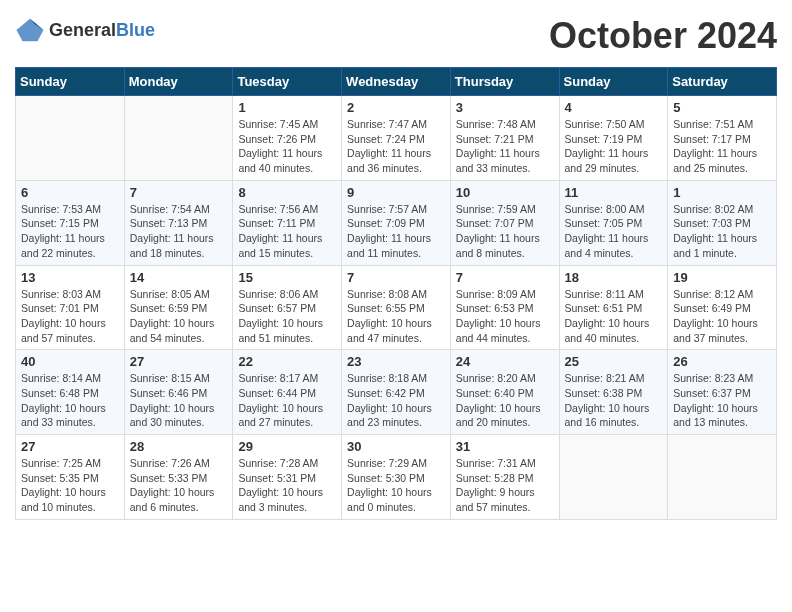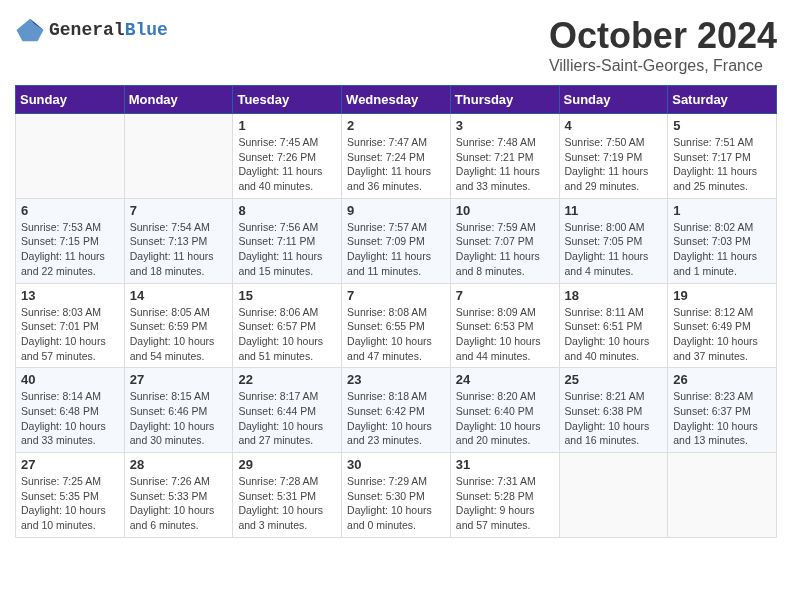--- a/index.html
+++ b/index.html
@@ -13,55 +13,54 @@
     .header {
       display: flex;
       align-items: flex-start;
       justify-content: space-between;
       margin-bottom: 10px;
     }
     .logo {
       display: flex;
       align-items: center;
       gap: 4px;
-      font-family: Liberation Mono, monospace;
     }
     .logo-text-general {
       font-size: 18px;
       font-weight: bold;
       color: #333;
     }
     .logo-text-blue {
       font-size: 18px;
       font-weight: bold;
       color: #3a7abf;
     }
     .logo-icon {
       width: 30px;
       height: 30px;
     }
     .title-block {
-      text-align: left;
+      text-align: center;
     }
     .month-title {
       font-size: 36px;
       font-weight: bold;
       color: #333;
     }
     .location-title {
       font-size: 16px;
       color: #555;
     }
     .calendar {
       width: 100%;
       border-collapse: collapse;
       border: 1px solid #ccc;
     }
     .calendar th {
-      background: #4c1d95;
+      background: #0c4a6e;
       color: #fff;
       font-size: 13px;
       padding: 6px 4px;
       text-align: left;
       border: 1px solid #2a5a9f;
     }
     .calendar td {
       vertical-align: top;
       border: 1px solid #ddd;
       padding: 4px 5px;
@@ -101,21 +100,20 @@
     <svg class="logo-icon" viewBox="0 0 40 40" xmlns="http://www.w3.org/2000/svg">
       <polygon points="20,5 38,20 30,35 10,35 2,20" fill="#3a7abf" opacity="0.8"></polygon>
       <polygon points="20,5 38,20 26,12" fill="#1a4a8f"></polygon>
     </svg>
     <div>
       <span class="logo-text-general">General</span><span class="logo-text-blue">Blue</span>
     </div>
   </div>
   <div class="title-block">
     <div class="month-title">October 2024</div>
-    <div class="location-title">Villiers-Saint-Georges, France</div>
   </div>
 </div>
 
 <table class="calendar">
   <thead>
     <tr>
     <th>Sunday</th>
         <th>Monday</th>
         <th>Tuesday</th>
         <th>Wednesday</th>

